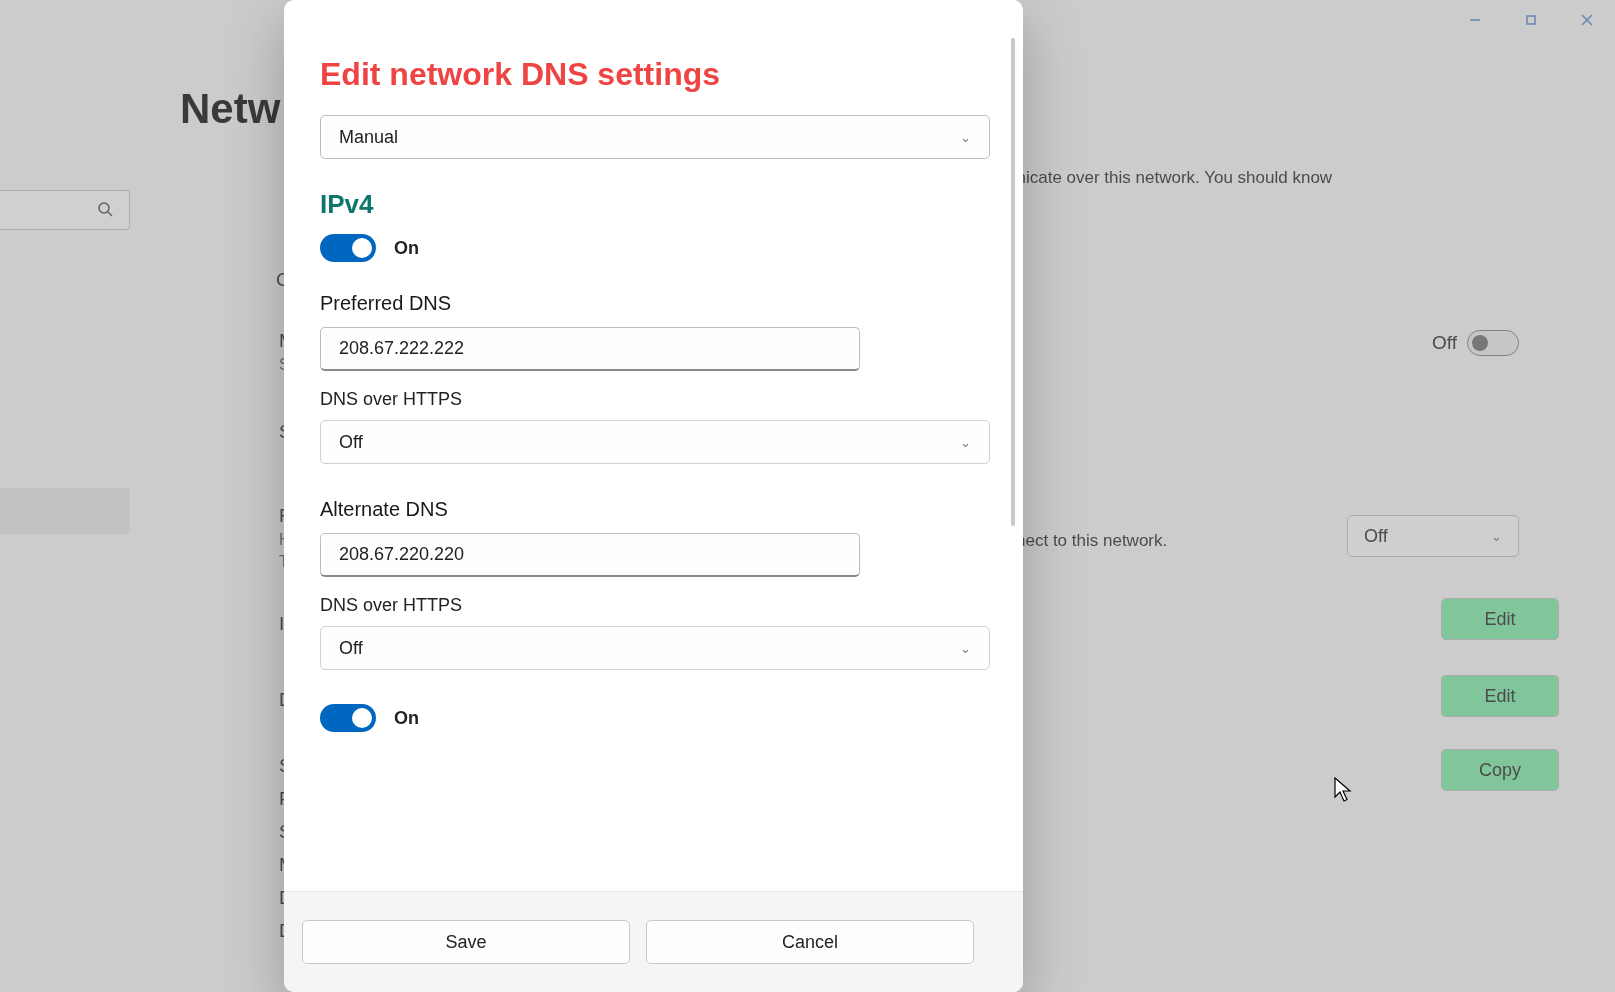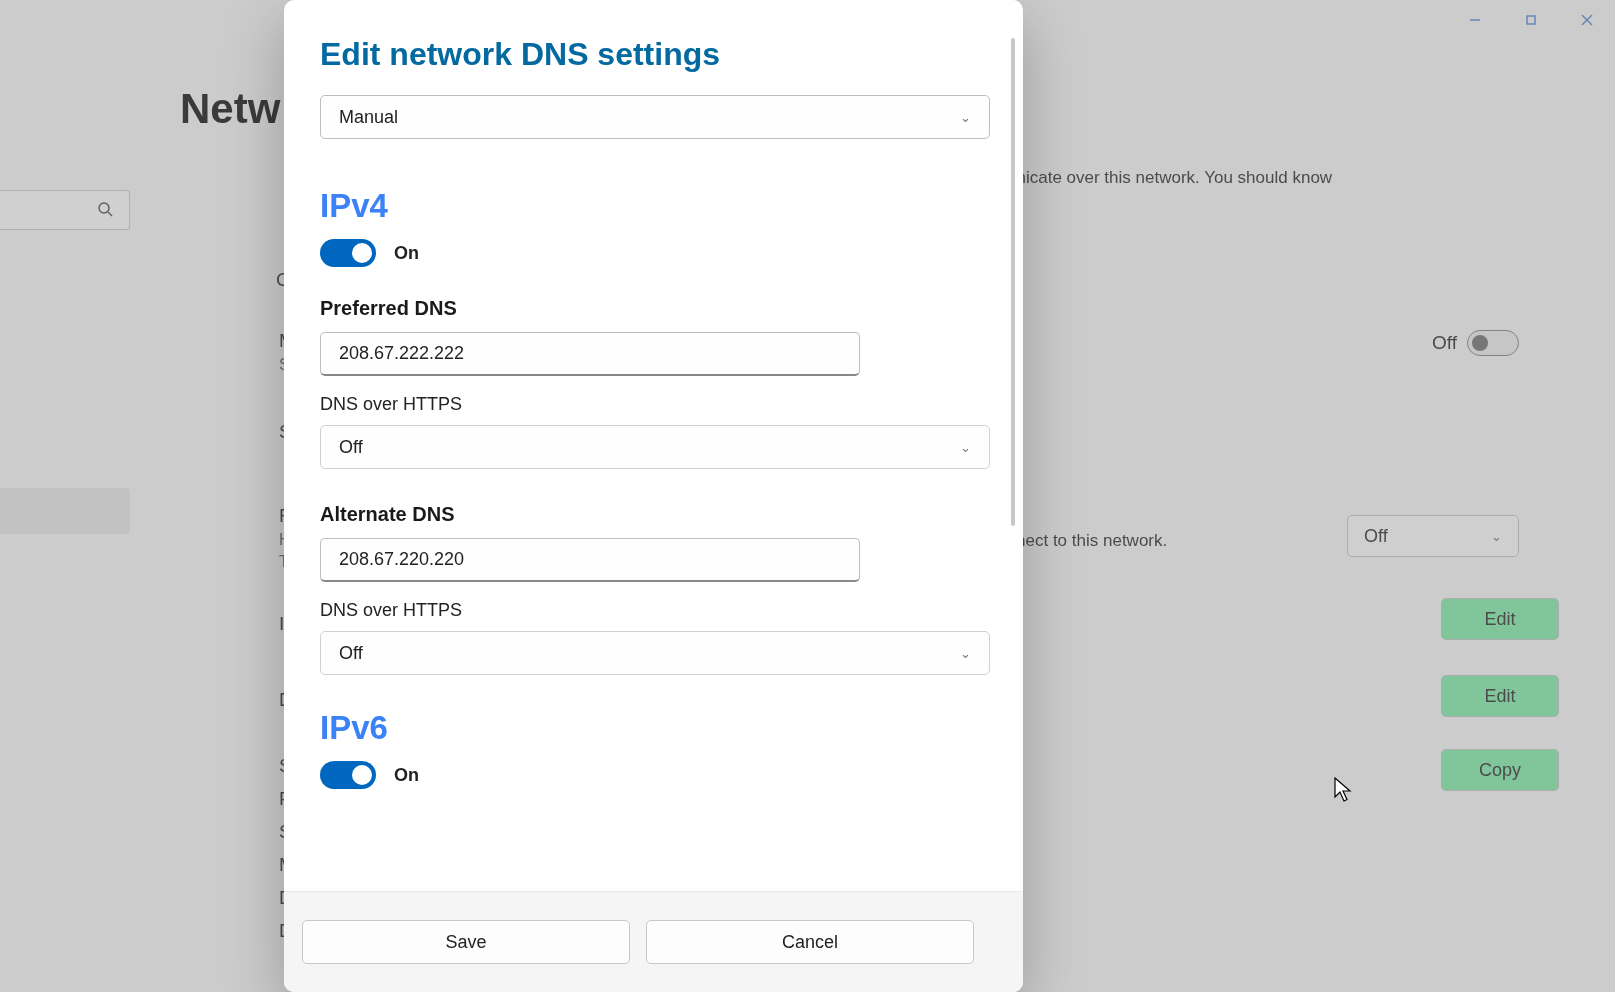--- a/index.html
+++ b/index.html
@@ -197,47 +197,48 @@
       top: 38px;
       width: 4px;
       height: 488px;
       background: #c8c8c8;
       border-radius: 2px;
     }
     
     .modal-title {
       font-size: 32px;
       font-weight: 600;
-      color: #0369a1;
+      color: #ef4444;
       margin-bottom: 22px;
+      margin-top: 20px;
     }
     
     .select-box {
       width: 670px;
       height: 44px;
       border: 1px solid #bdbdbd;
       border-radius: 5px;
       background: #fefefe;
       display: flex;
       align-items: center;
       justify-content: space-between;
       padding: 0 18px;
       font-size: 18px;
       color: #222;
-      margin-bottom: 48px;
+      margin-bottom: 30px;
     }
     .chevron {
       color: #777;
       font-size: 13px;
     }
     
     .section-heading {
-      font-size: 33px;
+      font-size: 26px;
       font-weight: 600;
-      color: #3b82f6;
+      color: #0f766e;
       margin-bottom: 14px;
     }
     
     .toggle-row {
       display: flex;
       align-items: center;
       gap: 18px;
       margin-bottom: 30px;
       font-weight: bold;
     }
@@ -257,21 +258,21 @@
       background: #fff;
       border-radius: 50%;
     }
     .toggle-label {
       font-size: 18px;
       color: #222;
     }
     
     .field-label {
       font-size: 20px;
-      font-weight: 700;
+      font-weight: 400;
       color: #1a1a1a;
       margin-bottom: 12px;
     }
     .sub-label {
       font-size: 18px;
       font-weight: 400;
       color: #222;
       margin-bottom: 10px;
     }
     
@@ -449,21 +450,20 @@
     <div class="text-input">
         <span>208.67.220.220</span>
       </div>
 
     <div class="sub-label">DNS over HTTPS</div>
     <div class="small-select">
       <span>Off</span>
       <span class="chevron">⌄</span>
     </div>
 
-    <div class="section-heading">IPv6</div>
     <div class="toggle-row" style="margin-bottom:10px;">
       <div class="toggle-on">
           <div class="toggle-on-knob"></div>
         </div>
       <span class="toggle-label">On</span>
     </div>
   </div>
 
   <div class="modal-footer">
     <div class="modal-btn">Save</div>

